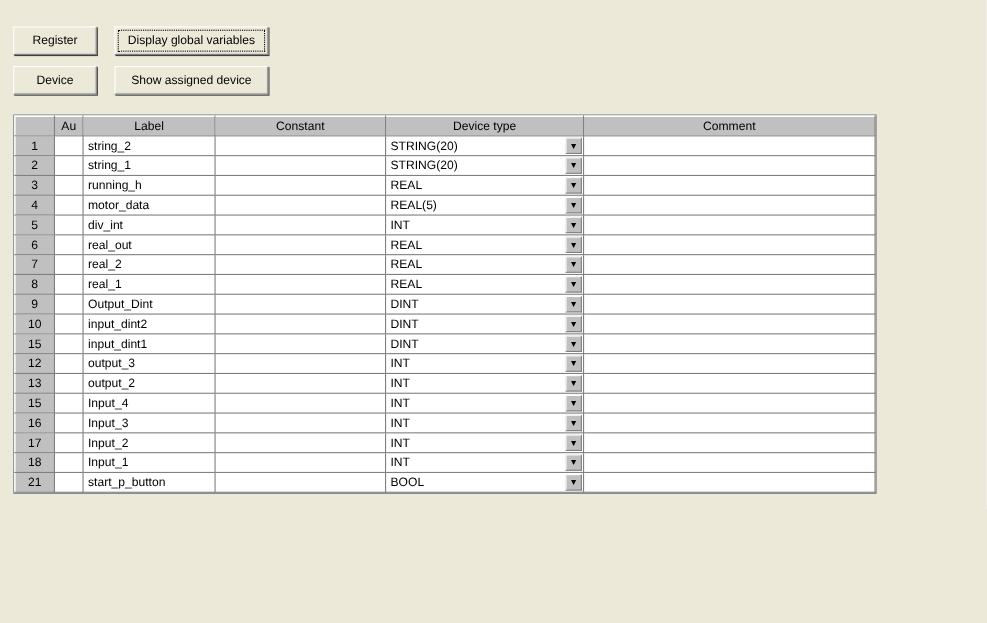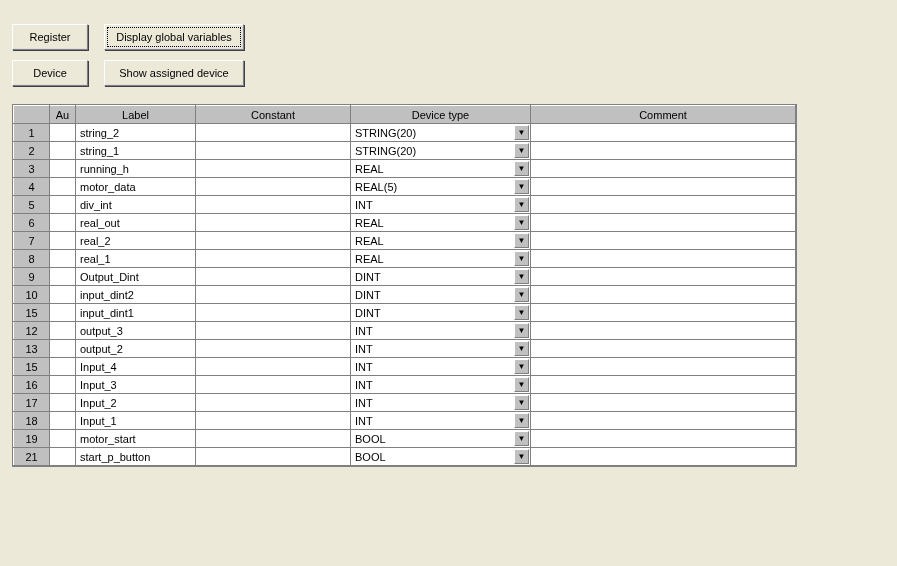--- a/index.html
+++ b/index.html
@@ -306,28 +306,20 @@
         </tr>
         <tr>
           <td class="rowhead">18</td>
           <td></td>
           <td>Input_1</td>
           <td></td>
           <td class="devcell"><span>INT</span><span class="dev-arrow">▼</span></td>
           <td></td>
         </tr>
         <tr>
-          <td class="rowhead">19</td>
-          <td></td>
-          <td>motor_start</td>
-          <td></td>
-          <td class="devcell"><span>BOOL</span><span class="dev-arrow">▼</span></td>
-          <td></td>
-        </tr>
-        <tr>
           <td class="rowhead">21</td>
           <td></td>
           <td>start_p_button</td>
           <td></td>
           <td class="devcell"><span>BOOL</span><span class="dev-arrow">▼</span></td>
           <td></td>
         </tr>
       </tbody>
   </table>
 </div>

